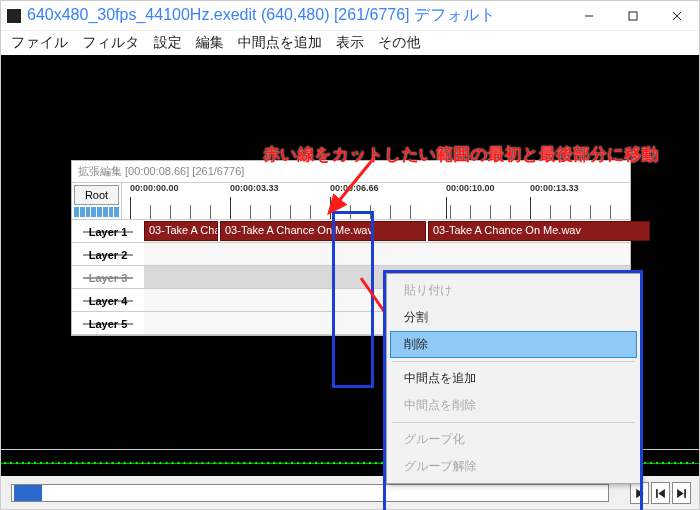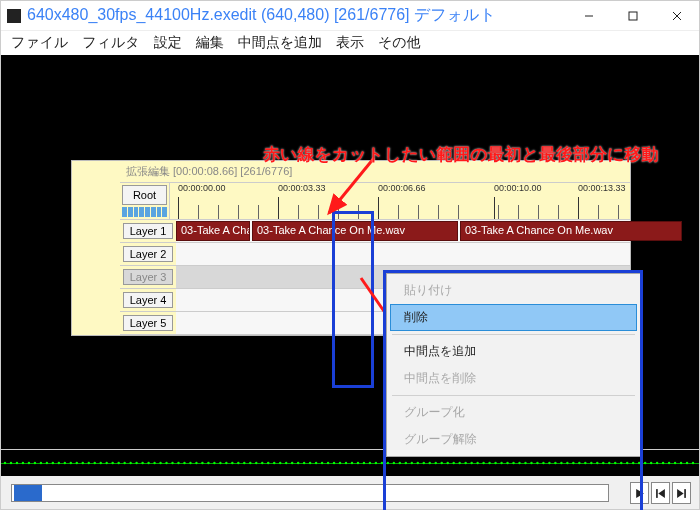--- a/index.html
+++ b/index.html
@@ -7,35 +7,35 @@
 .window { width: 700px; height: 510px; border: 1px solid #ccc; display: flex; flex-direction: column; }
 .titlebar { height: 30px; background: #fff; display: flex; align-items: center; padding: 0 0 0 6px; border-bottom: 1px solid #eee; }
 .titlebar .icon { width: 14px; height: 14px; background: #222; margin-right: 6px; }
 .titlebar .title { font-size: 16px; flex: 1; color: #3b82f6; }
 .winbtns { display: flex; }
 .winbtns div { width: 44px; height: 29px; display: flex; align-items: center; justify-content: center; font-size: 13px; }
 .winbtns div svg { width: 10px; height: 10px; }
 .menubar { height: 24px; display: flex; align-items: center; padding: 0 4px; gap: 2px; }
 .menubar span { font-size: 14px; padding: 2px 6px; color: #222; }
 .viewport { flex: 1; background: #000; position: relative; }
-.editorPanel { position: absolute; left: 70px; top: 105px; width: 560px; background: #fef9c3; border: 1px solid #bbb; padding-left: 48px; }
+.editorPanel { position: absolute; left: 70px; top: 105px; width: 560px; background: #ffffff; border: 1px solid #bbb; }
 .editorTitle { font-size: 11px; color: #888; padding: 3px 6px; }
 .toolbar { display: flex; border-top: 1px solid #ccc; border-bottom: 1px solid #ccc; height: 38px; }
 .rootBtn { width: 50px; border-right: 1px solid #ccc; display: flex; flex-direction: column; }
 .rootBtnTop { flex: 1; display: flex; align-items: center; justify-content: center; font-size: 11px; border: 1px solid #999; margin: 2px; background: #f4f4f4; }
 .rootBtnBot { height: 12px; display: flex; gap: 1px; padding: 0 2px 2px; }
 .rootBtnBot span { flex: 1; background: #5aa4e0; }
 .ruler { flex: 1; position: relative; overflow: hidden; }
-.rulerTicks { position: absolute; top: 0; left: 0; right: 0; height: 100%; }
+.rulerTicks { position: absolute; top: 0; left: 0; right: 0; height: 100%; font-weight: bold; }
 .tick { position: absolute; top: 0; font-size: 9px; color: #333; }
 .tick::before { content: ""; position: absolute; left: 0; top: 14px; width: 1px; height: 24px; background: #333; }
 .tickMinor { position: absolute; top: 22px; width: 1px; height: 16px; background: #666; }
 .layers { }
 .layerRow { display: flex; height: 23px; border-bottom: 1px solid #ccc; }
-.layerLabel { width: 50px; border-right: 1px solid #ccc; font-size: 11px; display: flex; align-items: center; justify-content: center; background: #f4f4f4; border: 1px solid #999; margin: 3px; }
+.layerLabel { width: 50px; border-right: 1px solid #ccc; font-size: 11px; display: flex; align-items: center; justify-content: center; background: #f4f4f4; border: 1px solid #999; margin: 11px; font-weight: bold; }
 .layerLabel.dim { background: #d8d8d8; color: #888; }
 .layerTrack { flex: 1; position: relative; background: #f7f7f7; }
 .clip { position: absolute; top: 1px; bottom: 1px; background: #8b1a1a; color: #fff; font-size: 11px; padding: 2px 4px; overflow: hidden; white-space: nowrap; border: 1px solid #5a0e0e; }
 .selBox { position: absolute; left: 331px; top: 156px; width: 42px; height: 177px; border: 3px solid #1a3fd6; z-index: 19; pointer-events:none;}
 .annot { position: absolute; left: 262px; top: 74px; color: #ff1a1a; font-weight: bold; font-size: 17px; z-index: 30; text-shadow: 0 0 2px #fff; margin-top: 14px; }
 .arrow { position: absolute; z-index: 25; }
 .ctxmenu { position: absolute; left: 385px; top: 218px; width: 255px; background: #f2f2f2; border: 1px solid #a8a8a8; box-shadow: 2px 2px 5px rgba(0,0,0,0.25); z-index: 40; padding: 3px; }
 .ctxmenu .item { font-size: 12px; padding: 5px 14px; color: #222; }
 .ctxmenu .item.disabled { color: #a8a8a8; }
 .ctxmenu .item.selected { background: #90c8f6; border: 1px solid #2a8dd8; padding: 4px 13px; }
@@ -178,20 +178,21 @@
             <polygon points="0,0 7,3 0,6" fill="#ff1a1a"></polygon>
           </marker>
         </defs>
       <line x1="5" y1="5" x2="50" y2="70" stroke="#ff1a1a" stroke-width="3" marker-end="url(#ah2)"></line>
     </svg>
 
     <div class="selBox"></div>
 
     <div class="ctxmenu" id="ctxmenu">
         <div class="item disabled">貼り付け</div>
+        <div class="item">分割</div>
         <div class="item selected">削除</div>
         <div class="sep"></div>
         <div class="item">中間点を追加</div>
         <div class="item disabled">中間点を削除</div>
         <div class="sep"></div>
         <div class="item disabled">グループ化</div>
         <div class="item disabled">グループ解除</div>
       </div>
     <div class="ctxFrame"></div>
 

